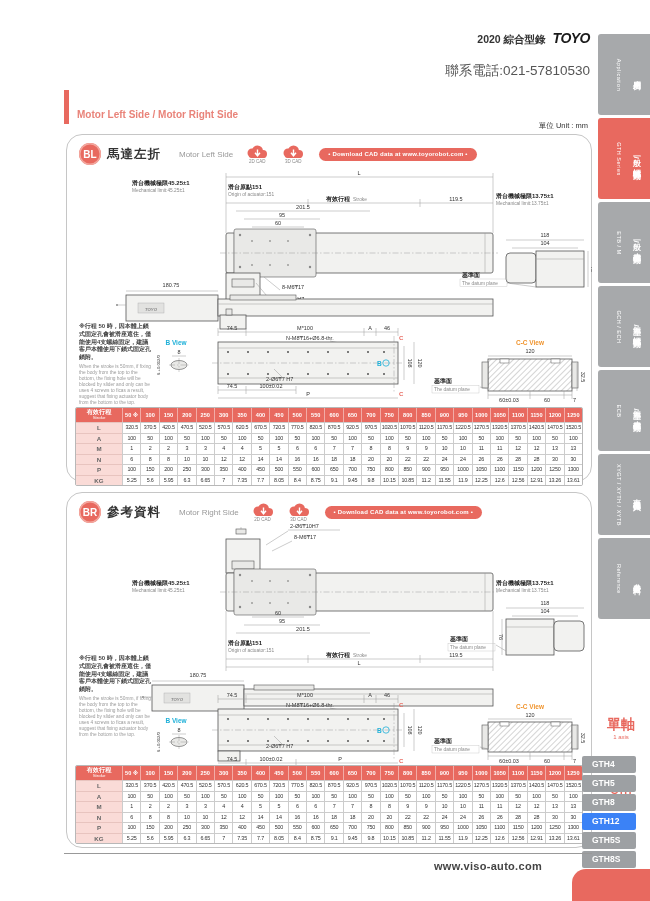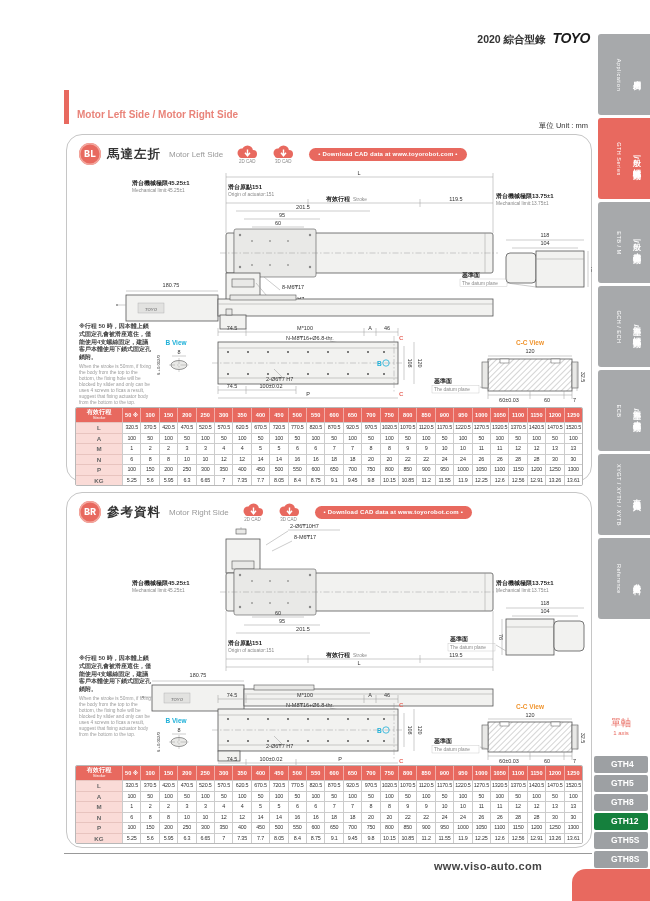--- a/index.html
+++ b/index.html
@@ -15,23 +15,23 @@
   .title-en{position:absolute;left:77px;top:109px;font-size:10px;font-weight:bold;color:#e98379;}
   .unit{position:absolute;font-size:7.5px;color:#333;}
   .unit-bl{top:121px;right:62px;}
   .unit-br{top:500px;right:70px;}
   
   .card{position:absolute;left:66px;width:526px;border:1.6px solid #c6c6c6;border-radius:16px;background:#fff;box-sizing:border-box;}
   .card-bl{top:134px;height:348px;}
   .card-br{top:492px;height:356px;}
   .chead{position:absolute;left:12px;top:6px;height:26px;display:flex;align-items:center;gap:6px;}
   .badge{width:22px;height:22px;border-radius:50%;background:#e8695f;color:#fff;font-size:10px;font-weight:bold;
-         display:flex;align-items:center;justify-content:center;flex:0 0 auto;box-shadow:inset 0 0 0 1.5px #f3a79e;font-family:Liberation Mono, monospace;}
+         display:flex;align-items:center;justify-content:center;flex:0 0 auto;box-shadow:inset 0 0 0 1.5px #f3a79e;}
   .sec-zh{font-size:12.5px;font-weight:bold;color:#333;letter-spacing:1px;}
-  .sec-en{font-size:8px;color:#999;margin-left:2px;}
+  .sec-en{font-size:8px;color:#999;margin-left:12px;}
   .cloud{display:flex;flex-direction:column;align-items:center;margin-left:6px;}
   .cloud .cap{font-size:4.5px;color:#888;margin-top:-1px;}
   .pill{margin-left:8px;background:#e8695f;color:#fff;font-size:6px;font-weight:bold;height:13px;line-height:13px;
         padding:0 9px;border-radius:7px;letter-spacing:.2px;}
   .draw{position:absolute;left:1px;width:524px;}
   .draw-bl{top:30px;height:242px;}
   .draw-br{top:22px;height:250px;}
   .note{position:absolute;width:74px;}
   .note-bl{left:11px;top:158px;}
   .note-br{left:11px;top:140px;}
@@ -66,39 +66,40 @@
   .st-c{background:#fff;color:#333;font-size:5.4px;height:9.5px;line-height:9.5px;text-align:center;
         border-left:.5px solid #ccc;border-top:.5px solid #ccc;letter-spacing:-.2px;}
   
   .vtab{position:absolute;right:0;width:52px;background:#a7a9ab;border-radius:3px 0 0 3px;color:#fff;height:81px;}
   .vtab.active{background:#e8695f;}
   .vtab .vzh{position:absolute;top:50%;right:9px;transform:translateY(-50%);writing-mode:vertical-rl;
              font-size:8px;font-weight:bold;letter-spacing:1px;white-space:nowrap;}
   .vtab .ven{position:absolute;top:50%;right:28px;transform:translateY(-50%);writing-mode:vertical-rl;
              font-size:5.5px;letter-spacing:.5px;white-space:nowrap;}
   .series{position:absolute;right:0;top:716px;width:58px;text-align:center;color:#e8695f;}
-  .series .szh{font-size:10px;font-weight:normal;}
+  .series .szh{font-size:14px;font-weight:bold;}
   .series .sen{font-size:6px;line-height:1.1;}
   .series .sgth{font-size:10px;font-weight:bold;margin-top:44px;}
-  .gbtn{position:absolute;right:2px;width:54px;height:17px;background:#9da0a3;color:#fff;font-weight:bold;font-size:8.5px;
-        line-height:17px;padding-left:17px;box-sizing:border-box;border-radius:2px;}
-  .gbtn.active{background:#15803d;margin-left:14px;}
+  .gbtn{position:absolute;right:14px;width:54px;height:17px;background:#9da0a3;color:#fff;font-weight:bold;font-size:8.5px;
+        line-height:17px;padding-left:10px;box-sizing:border-box;border-radius:2px;}
+  .gbtn.active{background:#3b82f6;margin-left:14px;}
   .corner{position:absolute;right:0;bottom:0;width:78px;height:32px;background:#e8695f;border-radius:14px 0 0 0;}
   
   .foot-line{position:absolute;left:64px;right:58px;top:853px;border-top:1px solid #999;}
   .site{position:absolute;top:860px;right:108px;font-weight:bold;font-size:11px;color:#444;letter-spacing:.3px;}
 </style>
 </head>
 <body>
 
 <div class="page">
 
   <div class="top-brand">
     <span>2020 綜合型錄</span><span class="logo">TOYO</span>
   </div>
+  <div class="phone">聯系電話:021-57810530</div>
 
   <div class="tbar"></div>
   <div class="title-en">Motor Left Side / Motor Right Side</div>
 
   <div class="unit unit-bl">單位 Unit : mm</div>
   <div class="unit unit-br">單位 Unit : mm</div>
 
   <section class="card card-bl">
     <div class="chead">
       <div class="badge">BL</div>

